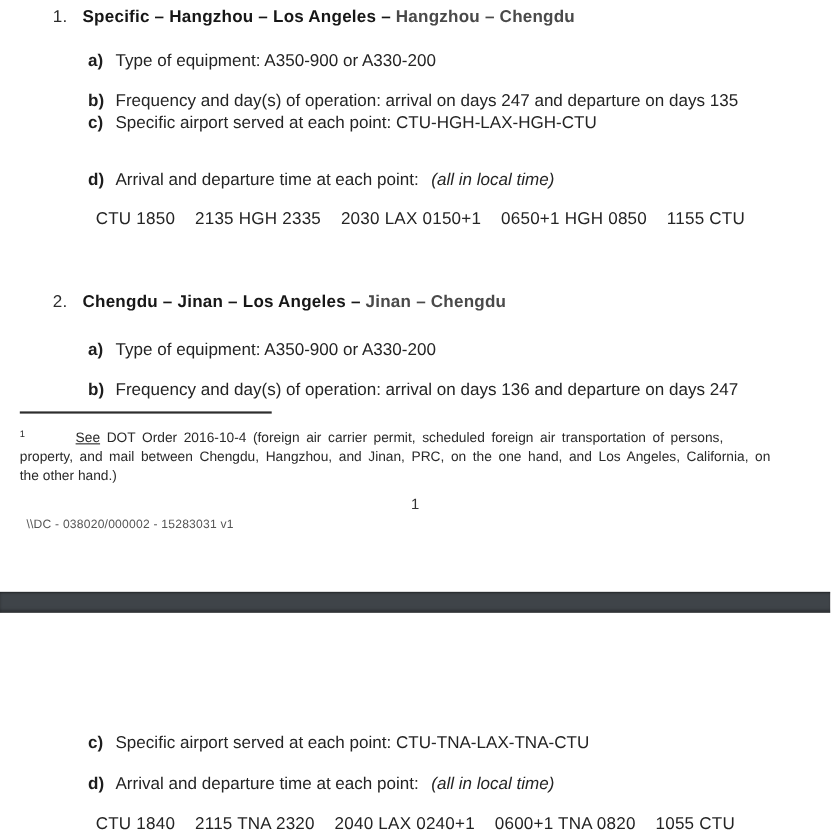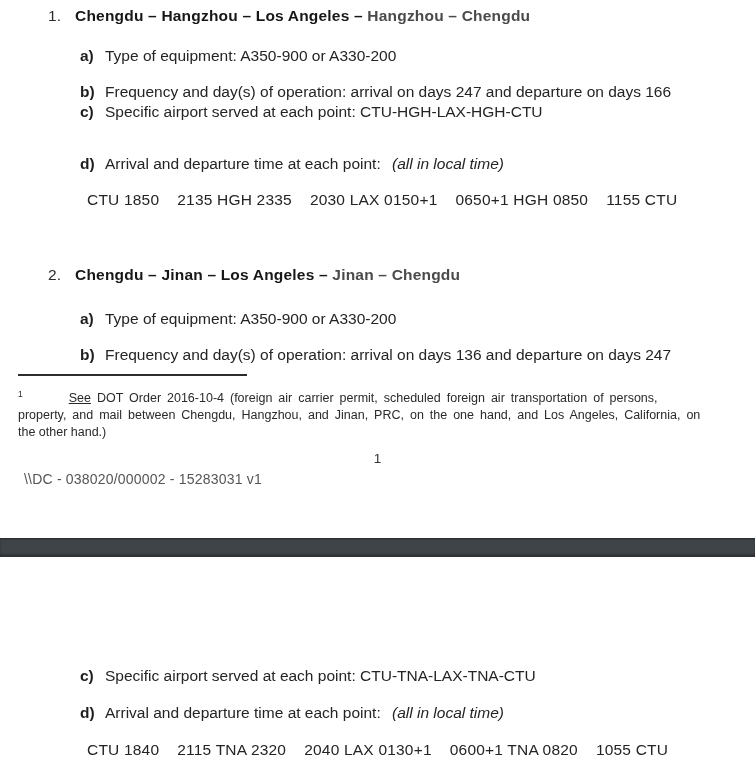--- a/index.html
+++ b/index.html
@@ -95,21 +95,21 @@
     top: 451px;
     width: 755px;
     text-align: center;
     font-size: 13.5px;
     color: #333333;
   }
   .doc-id {
     position: absolute;
     left: 24px;
     top: 471px;
-    font-size: 14px;
+    font-size: 11px;
     letter-spacing: 0.2px;
     color: #555555;
   }
   
   .page-separator {
     position: absolute;
     left: 0;
     top: 538px;
     width: 755px;
     height: 19px;
@@ -120,29 +120,29 @@
   }
 </style>
 </head>
 <body>
 
 <div class="viewport">
 
   <div>
 
     <div class="line route-heading" style="top:6px">
-      <span class="num">1.</span><span class="out">Chengdu – Hangzhou – Los Angeles – </span><span class="ret">Hangzhou – Chengdu</span>
+      <span class="num">1.</span><span class="out">Specific – Hangzhou – Los Angeles – </span><span class="ret">Hangzhou – Chengdu</span>
     </div>
 
     <div class="line sub" style="top:46px">
       <span class="lbl">a)</span><span>Type of equipment: A350-900 or A330-200</span>
     </div>
 
     <div class="line sub" style="top:82px">
-      <span class="lbl">b)</span><span>Frequency and day(s) of operation: arrival on days 247 and departure on days 166</span>
+      <span class="lbl">b)</span><span>Frequency and day(s) of operation: arrival on days 247 and departure on days 135</span>
     </div>
 
     <div class="line sub" style="top:102px">
       <span class="lbl">c)</span><span>Specific airport served at each point: CTU-HGH-LAX-HGH-CTU</span>
     </div>
 
     <div class="line sub" style="top:154px">
       <span class="lbl">d)</span><span>Arrival and departure time at each point: </span><span class="note">(all in local time)</span>
     </div>
 
@@ -177,16 +177,16 @@
   <div>
 
     <div class="line sub" style="top:666px">
       <span class="lbl">c)</span><span>Specific airport served at each point: CTU-TNA-LAX-TNA-CTU</span>
     </div>
 
     <div class="line sub" style="top:703px">
       <span class="lbl">d)</span><span>Arrival and departure time at each point: </span><span class="note">(all in local time)</span>
     </div>
 
-    <div class="line times" style="top:740px">CTU 1840    2115 TNA 2320    2040 LAX 0130+1    0600+1 TNA 0820    1055 CTU</div>
+    <div class="line times" style="top:740px">CTU 1840    2115 TNA 2320    2040 LAX 0240+1    0600+1 TNA 0820    1055 CTU</div>
   </div>
 
 </div>
 
 </body></html>

